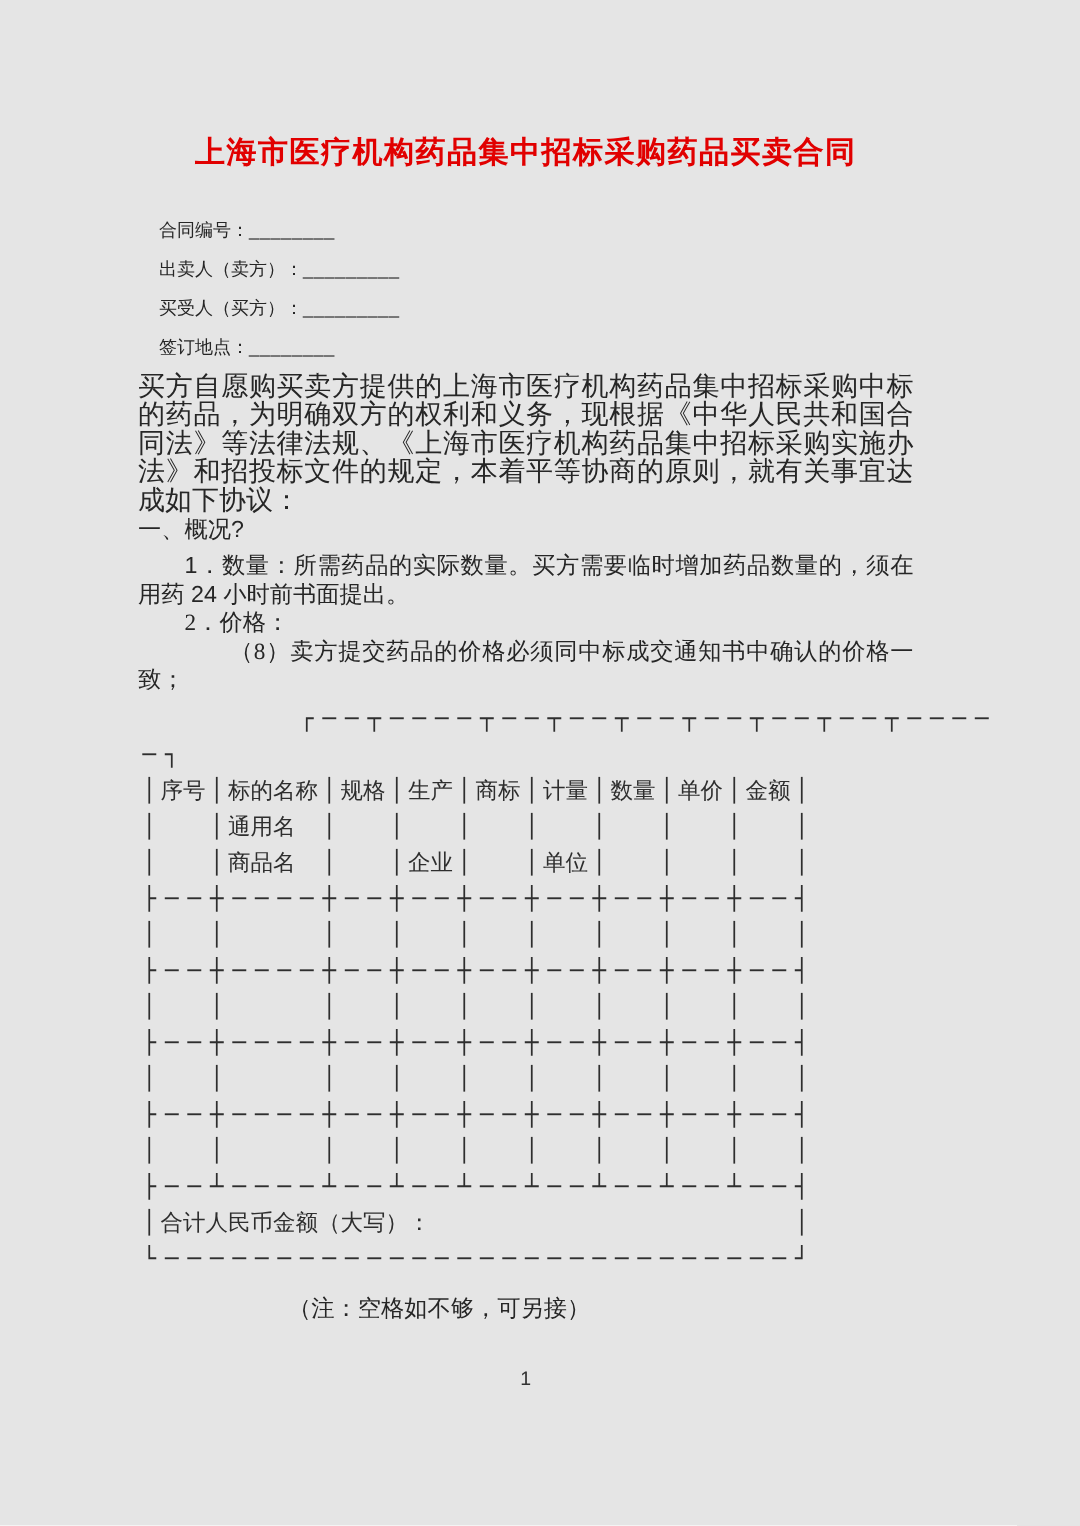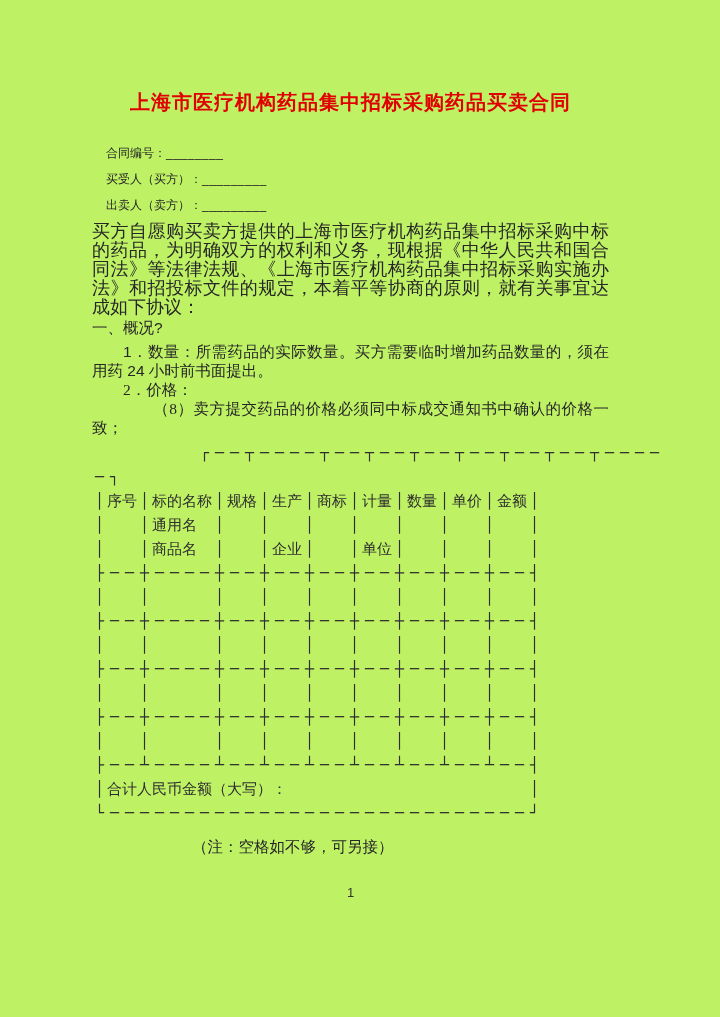--- a/index.html
+++ b/index.html
@@ -1,20 +1,20 @@
 <!DOCTYPE html>
 <html><head>
 <meta charset="utf-8">
 <style>
   html,body { margin:0; padding:0; background:#ffffff; }
   .page {
     position:relative;
     width:720px; height:1017px;
     margin:0 auto;
-    background:#bef264;
+    background:#e5e5e5;
     box-sizing:border-box;
     padding:60px 111px 0 92px;
     font-family:"Liberation Sans","DejaVu Sans",sans-serif;
     color:#262626;
     overflow:hidden;
   }
   .doc-title {
     margin:28px 0 0 0;
     text-align:center;
     font-size:20px;
@@ -55,24 +55,27 @@
 
 <div class="page">
 
   <h1 class="doc-title" style="color: rgb(225, 0, 0);">上海市医疗机构药品集中招标采购药品买卖合同</h1>
 
   <div class="fields">
     <div class="field">
       <span>合同编号：</span><span class="blank">________</span>
     </div>
     <div class="field">
+      <span>出卖人（卖方）：</span><span class="blank">_________</span>
+    </div>
+    <div class="field">
       <span>买受人（买方）：</span><span class="blank">_________</span>
     </div>
     <div class="field">
-      <span>出卖人（卖方）：</span><span class="blank">_________</span>
+      <span>签订地点：</span><span class="blank">________</span>
     </div>
   </div>
 
   <p class="preamble">买方自愿购买卖方提供的上海市医疗机构药品集中招标采购中标的药品，为明确双方的权利和义务，现根据《中华人民共和国合同法》等法律法规、《上海市医疗机构药品集中招标采购实施办法》和招投标文件的规定，本着平等协商的原则，就有关事宜达成如下协议：</p>
 
   <p class="section-heading">一、概况?</p>
 
   <p class="clause indent2 mt4">1．数量：所需药品的实际数量。买方需要临时增加药品数量的，须在用药 24 小时前书面提出。</p>
   <p class="clause indent2 mt5">2．价格：</p>
   <p class="clause indent4 mt5">（8）卖方提交药品的价格必须同中标成交通知书中确认的价格一致；</p>

